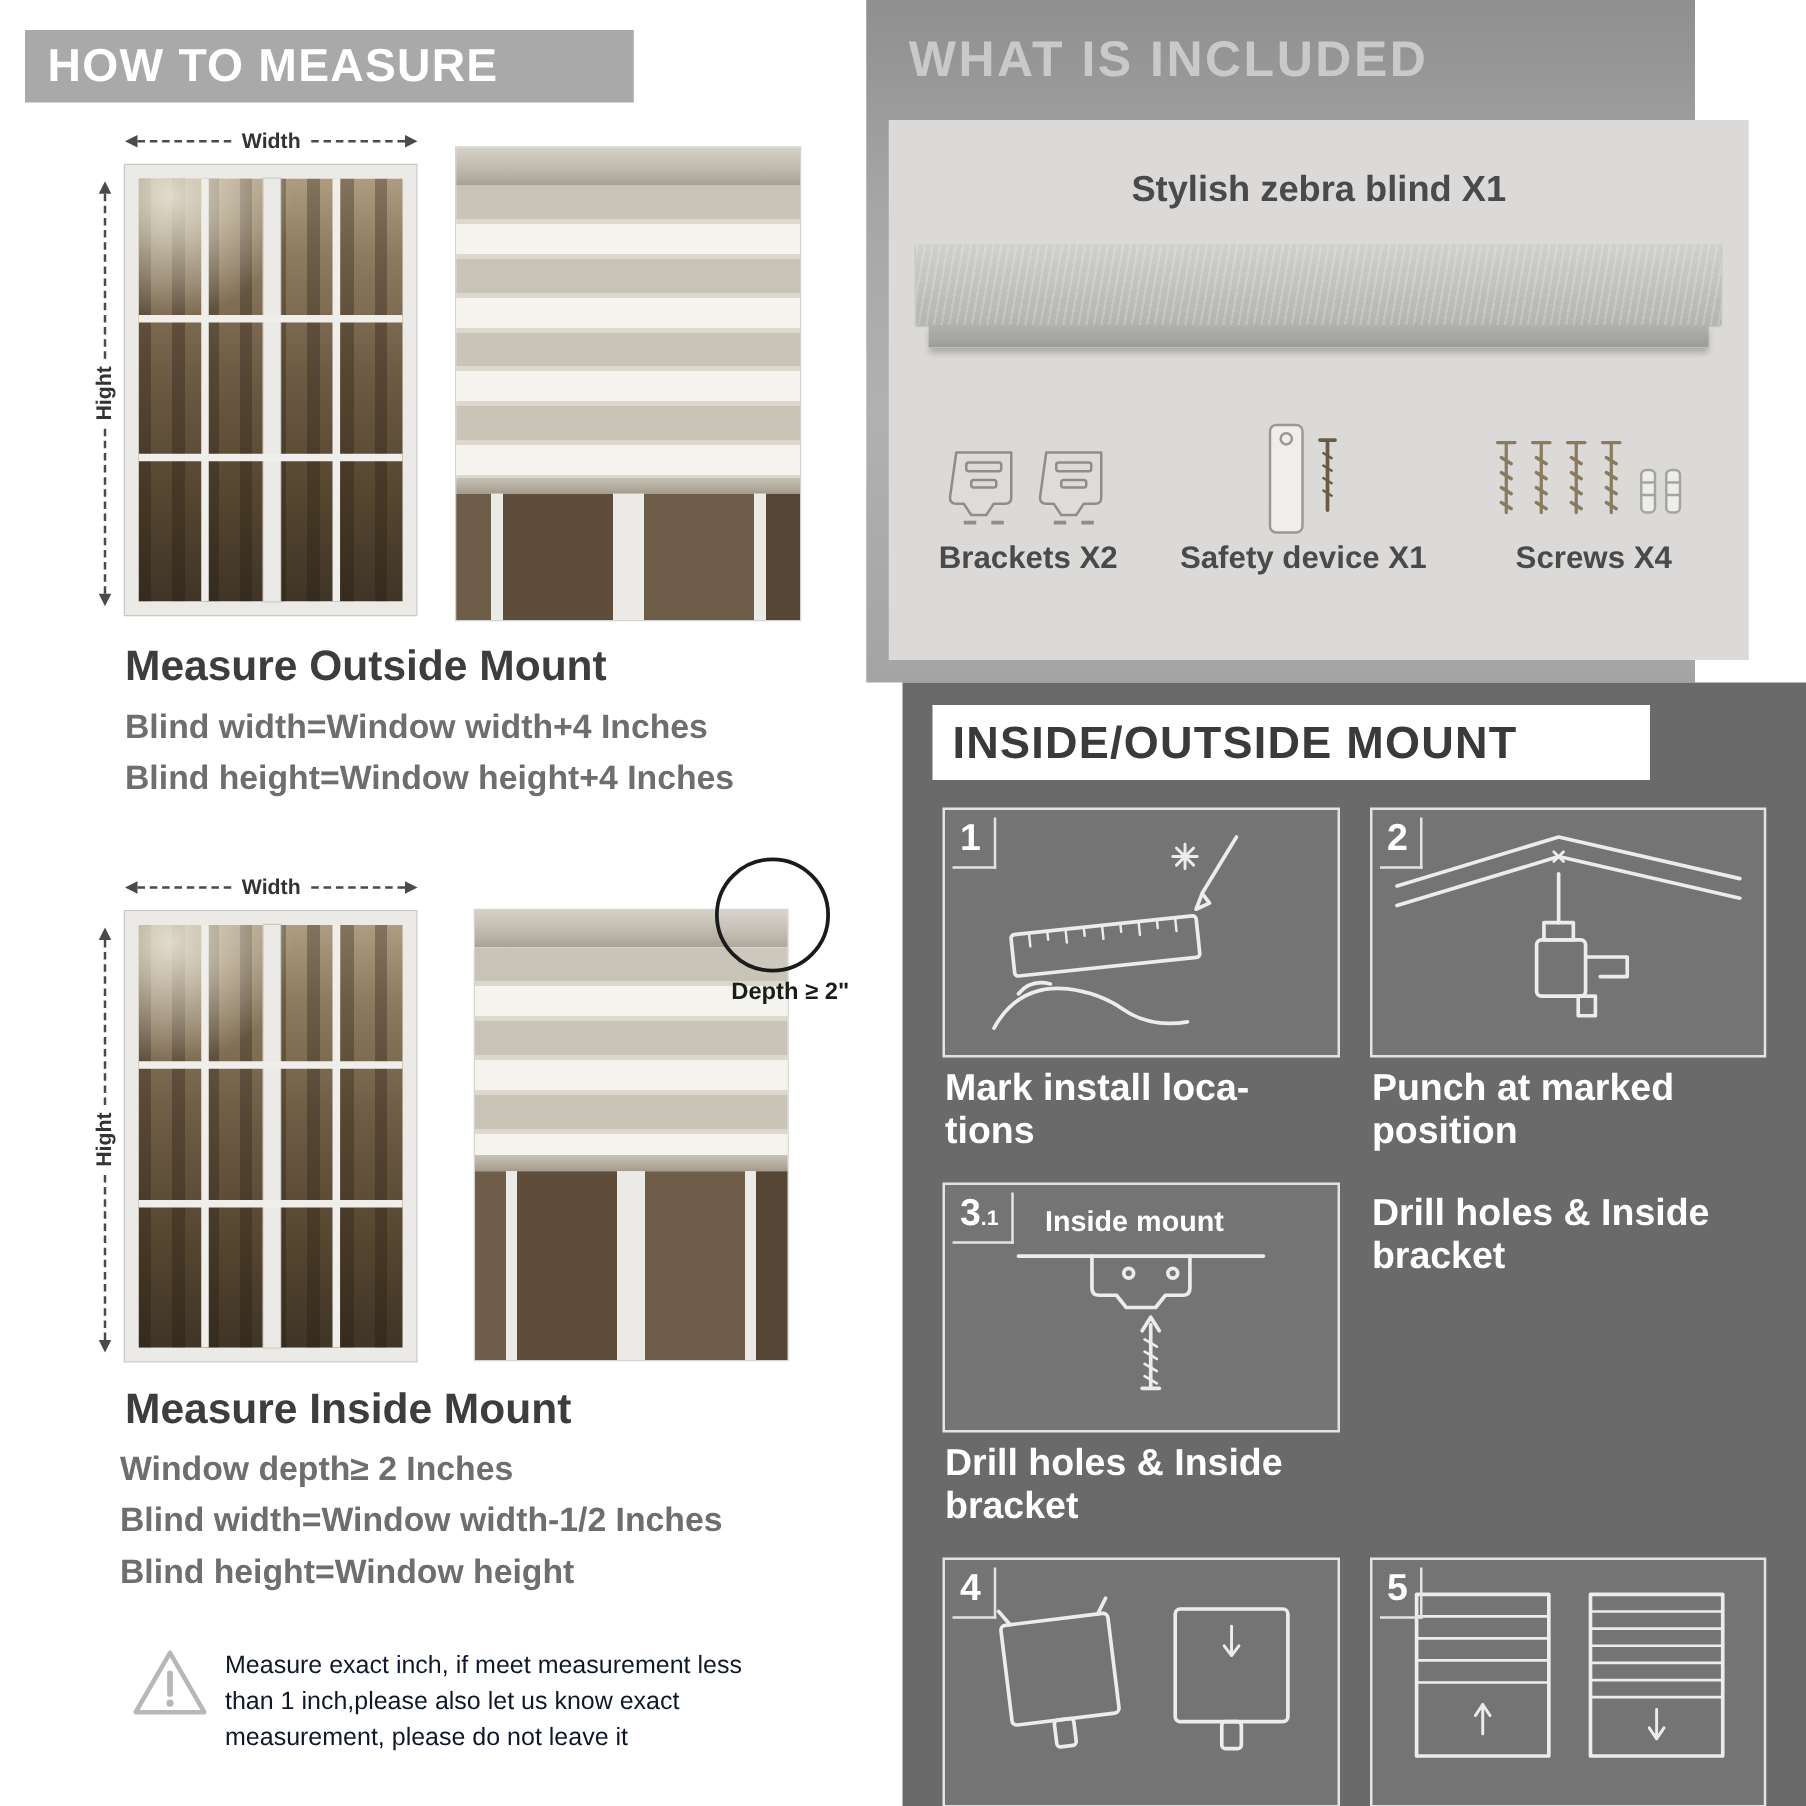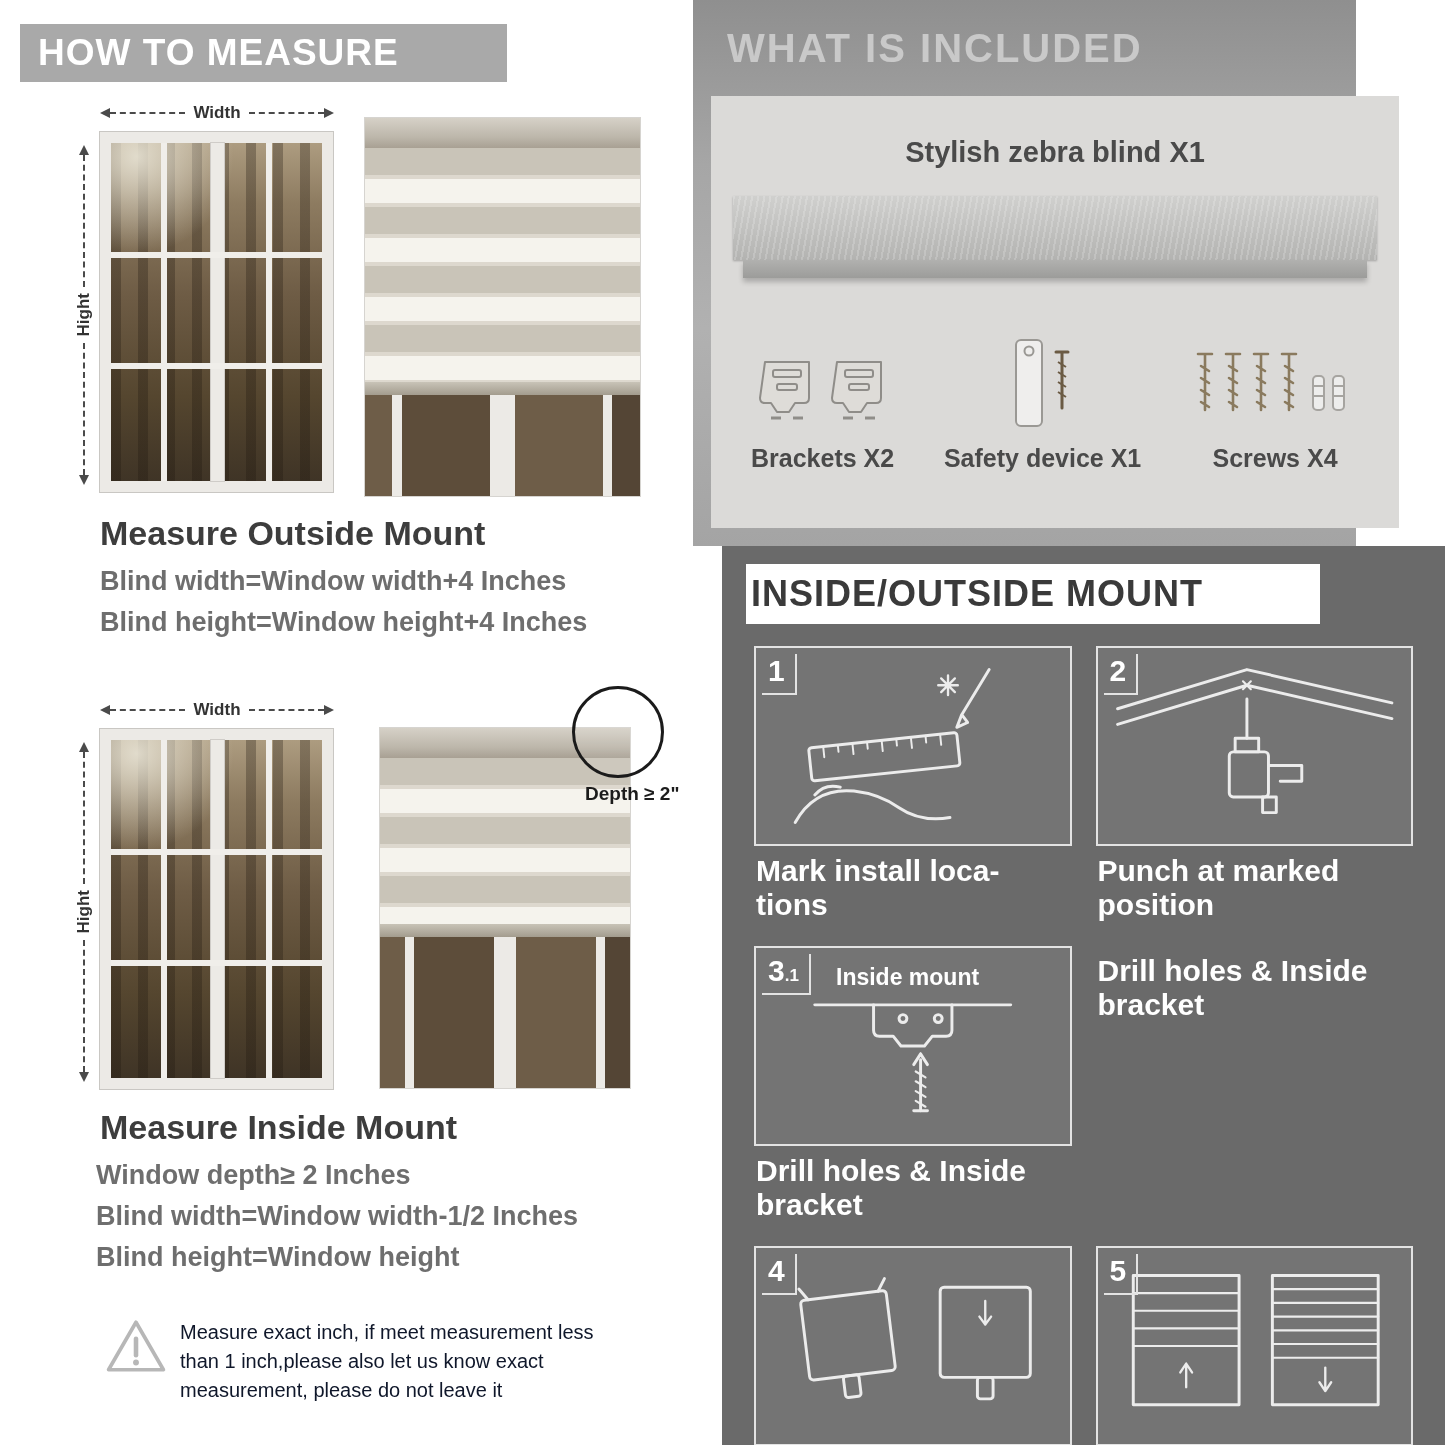--- a/index.html
+++ b/index.html
@@ -69,28 +69,28 @@
     font-size:29px; font-weight:bold; color:#4a4a4a; }
   .cassette-product { position:absolute; left:22px; top:100px; width:644px; }
   .cassette-main { height:64px;
     background:
       repeating-linear-gradient(100deg, rgba(255,255,255,0.18) 0 2px, rgba(0,0,0,0) 2px 6px),
       linear-gradient(180deg,#d0d0ce 0%,#c3c3c1 45%,#b3b3b1 100%);
     box-shadow:0 1px 2px rgba(0,0,0,0.25); }
   .cassette-lip { height:18px; width:97%; margin:0 auto;
     background:linear-gradient(180deg,#b1b1af,#9c9c9a); box-shadow:0 4px 5px rgba(0,0,0,0.22); }
   .items-row { position:absolute; left:40px; right:40px; top:232px; display:flex; justify-content:space-between; }
-  .pack-item { display:flex; flex-direction:column; align-items:center; gap:12px; }
+  .pack-item { display:flex; flex-direction:column; align-items:center; }
   .pack-icon { height:104px; display:flex; align-items:flex-end; justify-content:center; gap:10px; }
   .pack-label { font-size:25px; font-weight:bold; color:#4a4a4a; white-space:nowrap; }
 
   
   .right-bottom { left:722px; top:546px; width:723px; height:899px; background:#6a6a6a; }
   .mount-banner { position:absolute; left:24px; top:18px; width:574px; height:60px; background:#fff;
-    display:flex; align-items:center; padding-left:5px; font-size:36px; font-weight:bold;
+    display:flex; align-items:center; padding-left:16px; font-size:36px; font-weight:bold;
     color:#3a3a3a; letter-spacing:1px; }
   .steps { position:absolute; left:32px; top:100px; width:659px; display:grid;
     grid-template-columns:1fr 1fr; column-gap:24px; row-gap:16px; }
   .step-panel { position:relative; height:200px; background:#747474; border:2px solid #e3e3e3; overflow:hidden; }
   .step-num { position:absolute; top:6px; left:6px; color:#fff; font-size:30px; font-weight:bold;
     padding:0 10px 5px 6px; border-right:2px solid #e3e3e3; border-bottom:2px solid #e3e3e3; z-index:2; }
   .step-sub { font-size:17px; }
   .step-label { position:absolute; top:16px; left:80px; color:#fff; font-size:23px; font-weight:bold; z-index:2; }
   .step-caption { color:#fff; font-size:30px; font-weight:bold; margin:8px 0 8px 2px; }
   .step-art { position:absolute; inset:0; width:100%; height:100%; }

